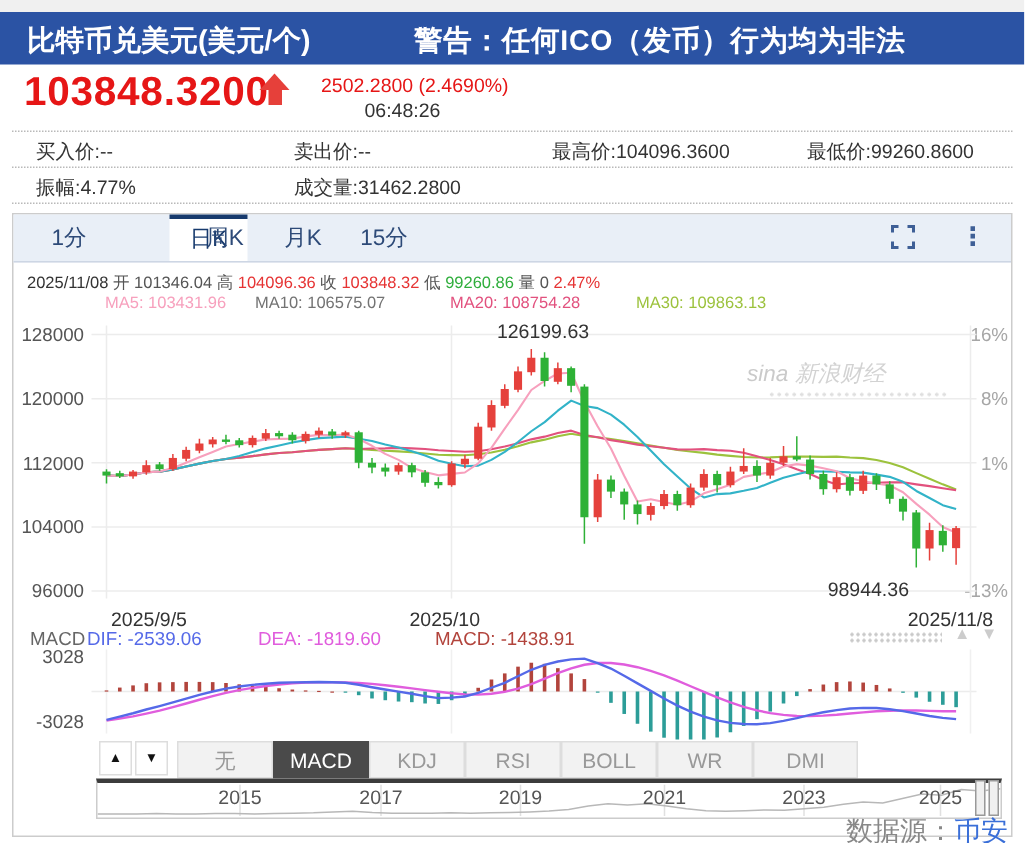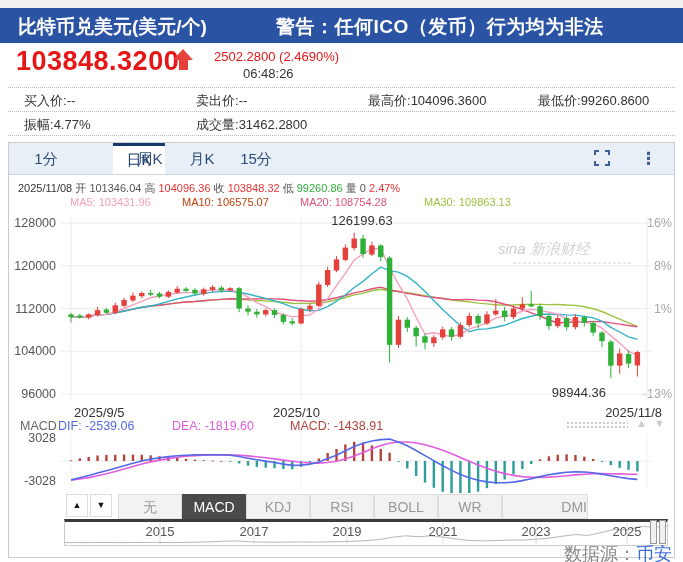--- a/index.html
+++ b/index.html
@@ -105,21 +105,21 @@
     <span id="cl-v" style="color: rgb(230, 52, 52);">103848.32</span>
     <span style="color:#555">低</span>
     <span id="lo-v" style="color: rgb(47, 174, 60);">99260.86</span>
     <span style="color:#555">量</span>
     <span style="color:#555">0</span>
     <span id="pc-v" style="color: rgb(230, 52, 52);">2.47%</span>
   </div>
 
   <div id="ma-row">
       <div class="abs kv" style="left:70px;top:196px;color:#f7a0bd">MA5: 103431.96</div>
-      <div class="abs kv" style="left:182px;top:196px;color:#c2410c">MA10: 106575.07</div>
+      <div class="abs kv" style="left:170px;top:196px;color:#737373">MA10: 106575.07</div>
       <div class="abs kv" style="left:300px;top:196px;color:#e2517e">MA20: 108754.28</div>
       <div class="abs kv" style="left:424px;top:196px;color:#9cc23d">MA30: 109863.13</div>
     </div>
 
   <div id="y-ticks">
       <div class="abs tick" style="left:6px;top:216px;width:50px">128000</div>
       <div class="abs tick" style="left:6px;top:259px;width:50px">120000</div>
       <div class="abs tick" style="left:6px;top:302px;width:50px">112000</div>
       <div class="abs tick" style="left:6px;top:344px;width:50px">104000</div>
       <div class="abs tick" style="left:6px;top:387px;width:50px">96000</div>
@@ -372,21 +372,21 @@
 
   <div class="abs updown" style="left:66px;top:494px">▲</div>
   <div class="abs updown" style="left:90px;top:494px">▼</div>
   <div id="ind-buttons" class="abs" style="left: 0px; top: 0px;">
       <div class="ind" style="left: 118px; top: 494px; width: 64px;">无</div>
       <div class="ind active" style="left: 182px; top: 494px; width: 64px;">MACD</div>
       <div class="ind" style="left: 246px; top: 494px; width: 64px;">KDJ</div>
       <div class="ind" style="left: 310px; top: 494px; width: 64px;">RSI</div>
       <div class="ind" style="left: 374px; top: 494px; width: 64px;">BOLL</div>
       <div class="ind" style="left: 438px; top: 494px; width: 64px;">WR</div>
-      <div class="ind" style="left: 502px; top: 494px; width: 86px; text-align: right;">DMI</div>
+      <div class="ind" style="left: 502px; top: 494px; width: 70px;">DMI</div>
     </div>
 
   <div class="abs nav"></div>
   <svg id="nav-svg" class="abs" style="left:65px;top:523px" width="602" height="21">
       <line x1="95" y1="0" x2="95" y2="21" stroke="#e0e0e0"></line>
       <line x1="189" y1="0" x2="189" y2="21" stroke="#e0e0e0"></line>
       <line x1="282" y1="0" x2="282" y2="21" stroke="#e0e0e0"></line>
       <line x1="378" y1="0" x2="378" y2="21" stroke="#e0e0e0"></line>
       <line x1="471" y1="0" x2="471" y2="21" stroke="#e0e0e0"></line>
       <line x1="562" y1="0" x2="562" y2="21" stroke="#e0e0e0"></line>

